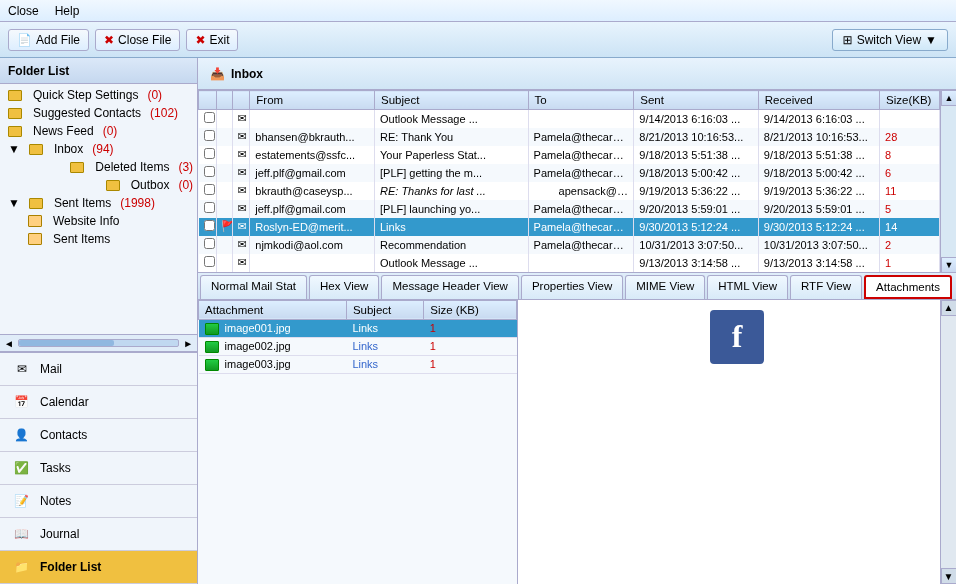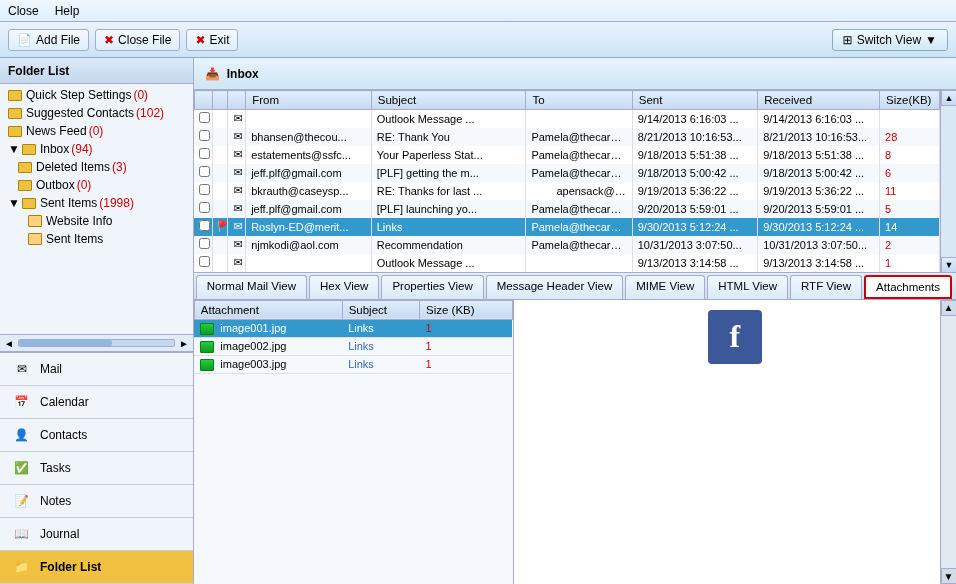--- a/index.html
+++ b/index.html
@@ -72,24 +72,24 @@
     .folder-tree {
       flex: 1;
       overflow-y: auto;
       padding: 2px 0;
     }
     .folder-item {
       padding: 2px 4px 2px 8px;
       cursor: pointer;
       display: flex;
       align-items: center;
-      gap: 2px;
+      gap: 9px;
       font-size: 11.5px;
     }
-    .folder-item.indent1 { padding-left: 18px; }
+    .folder-item.indent1 { padding-left: 18px; justify-content: flex-end; }
     .folder-item.indent2 { padding-left: 28px; }
 
     
     .sidebar-scroll-area {
       height: 18px;
       background: #e0ecf8;
       border-top: 1px solid #aac;
       border-bottom: 1px solid #aac;
       display: flex;
       align-items: center;
@@ -493,21 +493,21 @@
     <td class="subject-col" style="overflow:hidden;text-overflow:ellipsis;">Outlook Message ...</td>
     <td class="to-col" style="overflow:hidden;text-overflow:ellipsis;"></td>
     <td class="sent-col">9/14/2013 6:16:03 ...</td>
     <td class="received-col">9/14/2013 6:16:03 ...</td>
     <td class="size-col" style=""></td>
   </tr>
               <tr>
     <td class="check-col"><input type="checkbox" style="width: 11px; height: 11px;"></td>
     <td class="flag-col"></td>
     <td class="icon-col" style="font-size:11px;">✉</td>
-    <td class="from-col" style="overflow:hidden;text-overflow:ellipsis;">bhansen@thecou...</td>
+    <td class="from-col" style="overflow:hidden;text-overflow:ellipsis;">bhansen@bkrauth...</td>
     <td class="subject-col" style="overflow:hidden;text-overflow:ellipsis;">RE: Thank You</td>
     <td class="to-col" style="overflow:hidden;text-overflow:ellipsis;">Pamela@thecaren...</td>
     <td class="sent-col">8/21/2013 10:16:53...</td>
     <td class="received-col">8/21/2013 10:16:53...</td>
     <td class="size-col" style="color:#cc0000;">28</td>
   </tr>
               <tr>
     <td class="check-col"><input type="checkbox" style="width: 11px; height: 11px;"></td>
     <td class="flag-col"></td>
     <td class="icon-col" style="font-size:11px;">✉</td>
@@ -527,21 +527,21 @@
     <td class="to-col" style="overflow:hidden;text-overflow:ellipsis;">Pamela@thecaren...</td>
     <td class="sent-col">9/18/2013 5:00:42 ...</td>
     <td class="received-col">9/18/2013 5:00:42 ...</td>
     <td class="size-col" style="color:#cc0000;">6</td>
   </tr>
               <tr>
     <td class="check-col"><input type="checkbox" style="width: 11px; height: 11px;"></td>
     <td class="flag-col"></td>
     <td class="icon-col" style="font-size:11px;">✉</td>
     <td class="from-col" style="overflow:hidden;text-overflow:ellipsis;">bkrauth@caseysp...</td>
-    <td class="subject-col" style="overflow:hidden;text-overflow:ellipsis;">RE: Thanks for last ...</td>
+    <td class="subject-col" style="overflow:hidden;text-overflow:ellipsis;font-style:italic;">RE: Thanks for last ...</td>
     <td class="to-col" style="overflow:hidden;text-overflow:ellipsis;padding-left:30px;">apensack@genwo...</td>
     <td class="sent-col">9/19/2013 5:36:22 ...</td>
     <td class="received-col">9/19/2013 5:36:22 ...</td>
     <td class="size-col" style="color:#cc0000;">11</td>
   </tr>
               <tr>
     <td class="check-col"><input type="checkbox" style="width: 11px; height: 11px;"></td>
     <td class="flag-col"></td>
     <td class="icon-col" style="font-size:11px;">✉</td>
     <td class="from-col" style="overflow:hidden;text-overflow:ellipsis;">jeff.plf@gmail.com</td>
@@ -590,24 +590,24 @@
       <div class="email-scroll-right">
         <div class="sb-btn">▲</div>
         <div class="sb-track"></div>
         <div class="sb-btn">▼</div>
       </div>
     </div>
 
     <div class="bottom-panel">
 
       <div class="view-tabs">
-      <div class="view-tab">Normal Mail View</div>
+      <div class="view-tab">Normal Mail Stat</div>
           <div class="view-tab">Hex View</div>
+          <div class="view-tab">Message Header View</div>
           <div class="view-tab">Properties View</div>
-          <div class="view-tab">Message Header View</div>
           <div class="view-tab">MIME View</div>
           <div class="view-tab">HTML View</div>
           <div class="view-tab">RTF View</div>
           <div class="view-tab highlighted">Attachments</div>
         </div>
 
       <div class="attachment-view">
         <div class="attachment-list">
           <table class="attachment-table">
             <thead>

